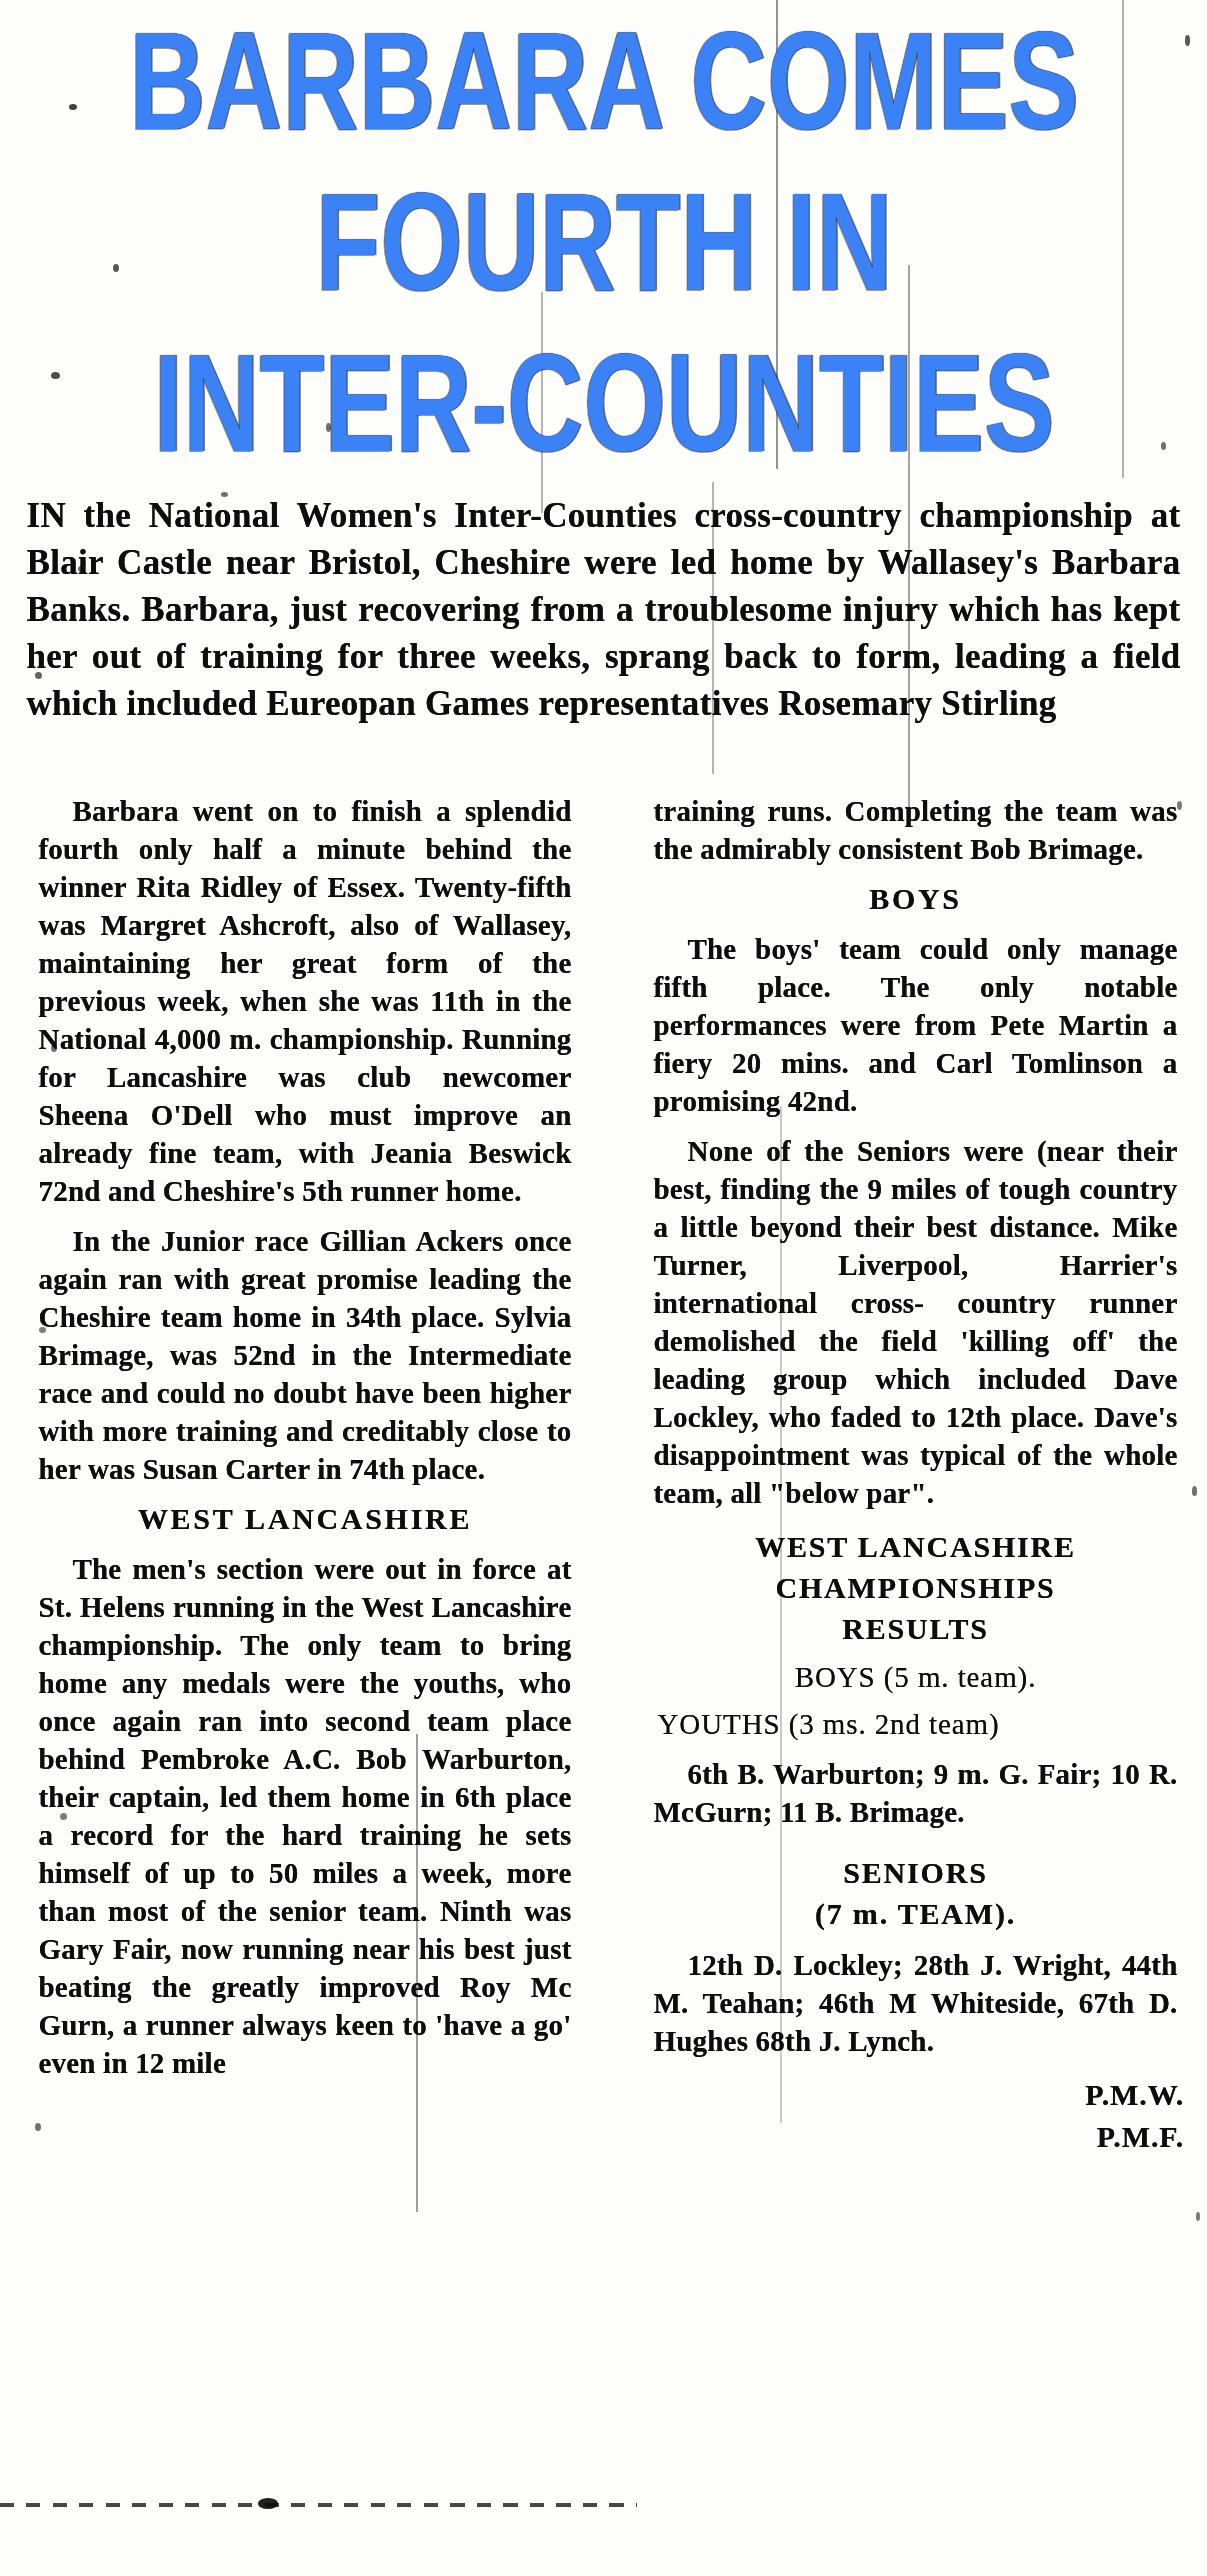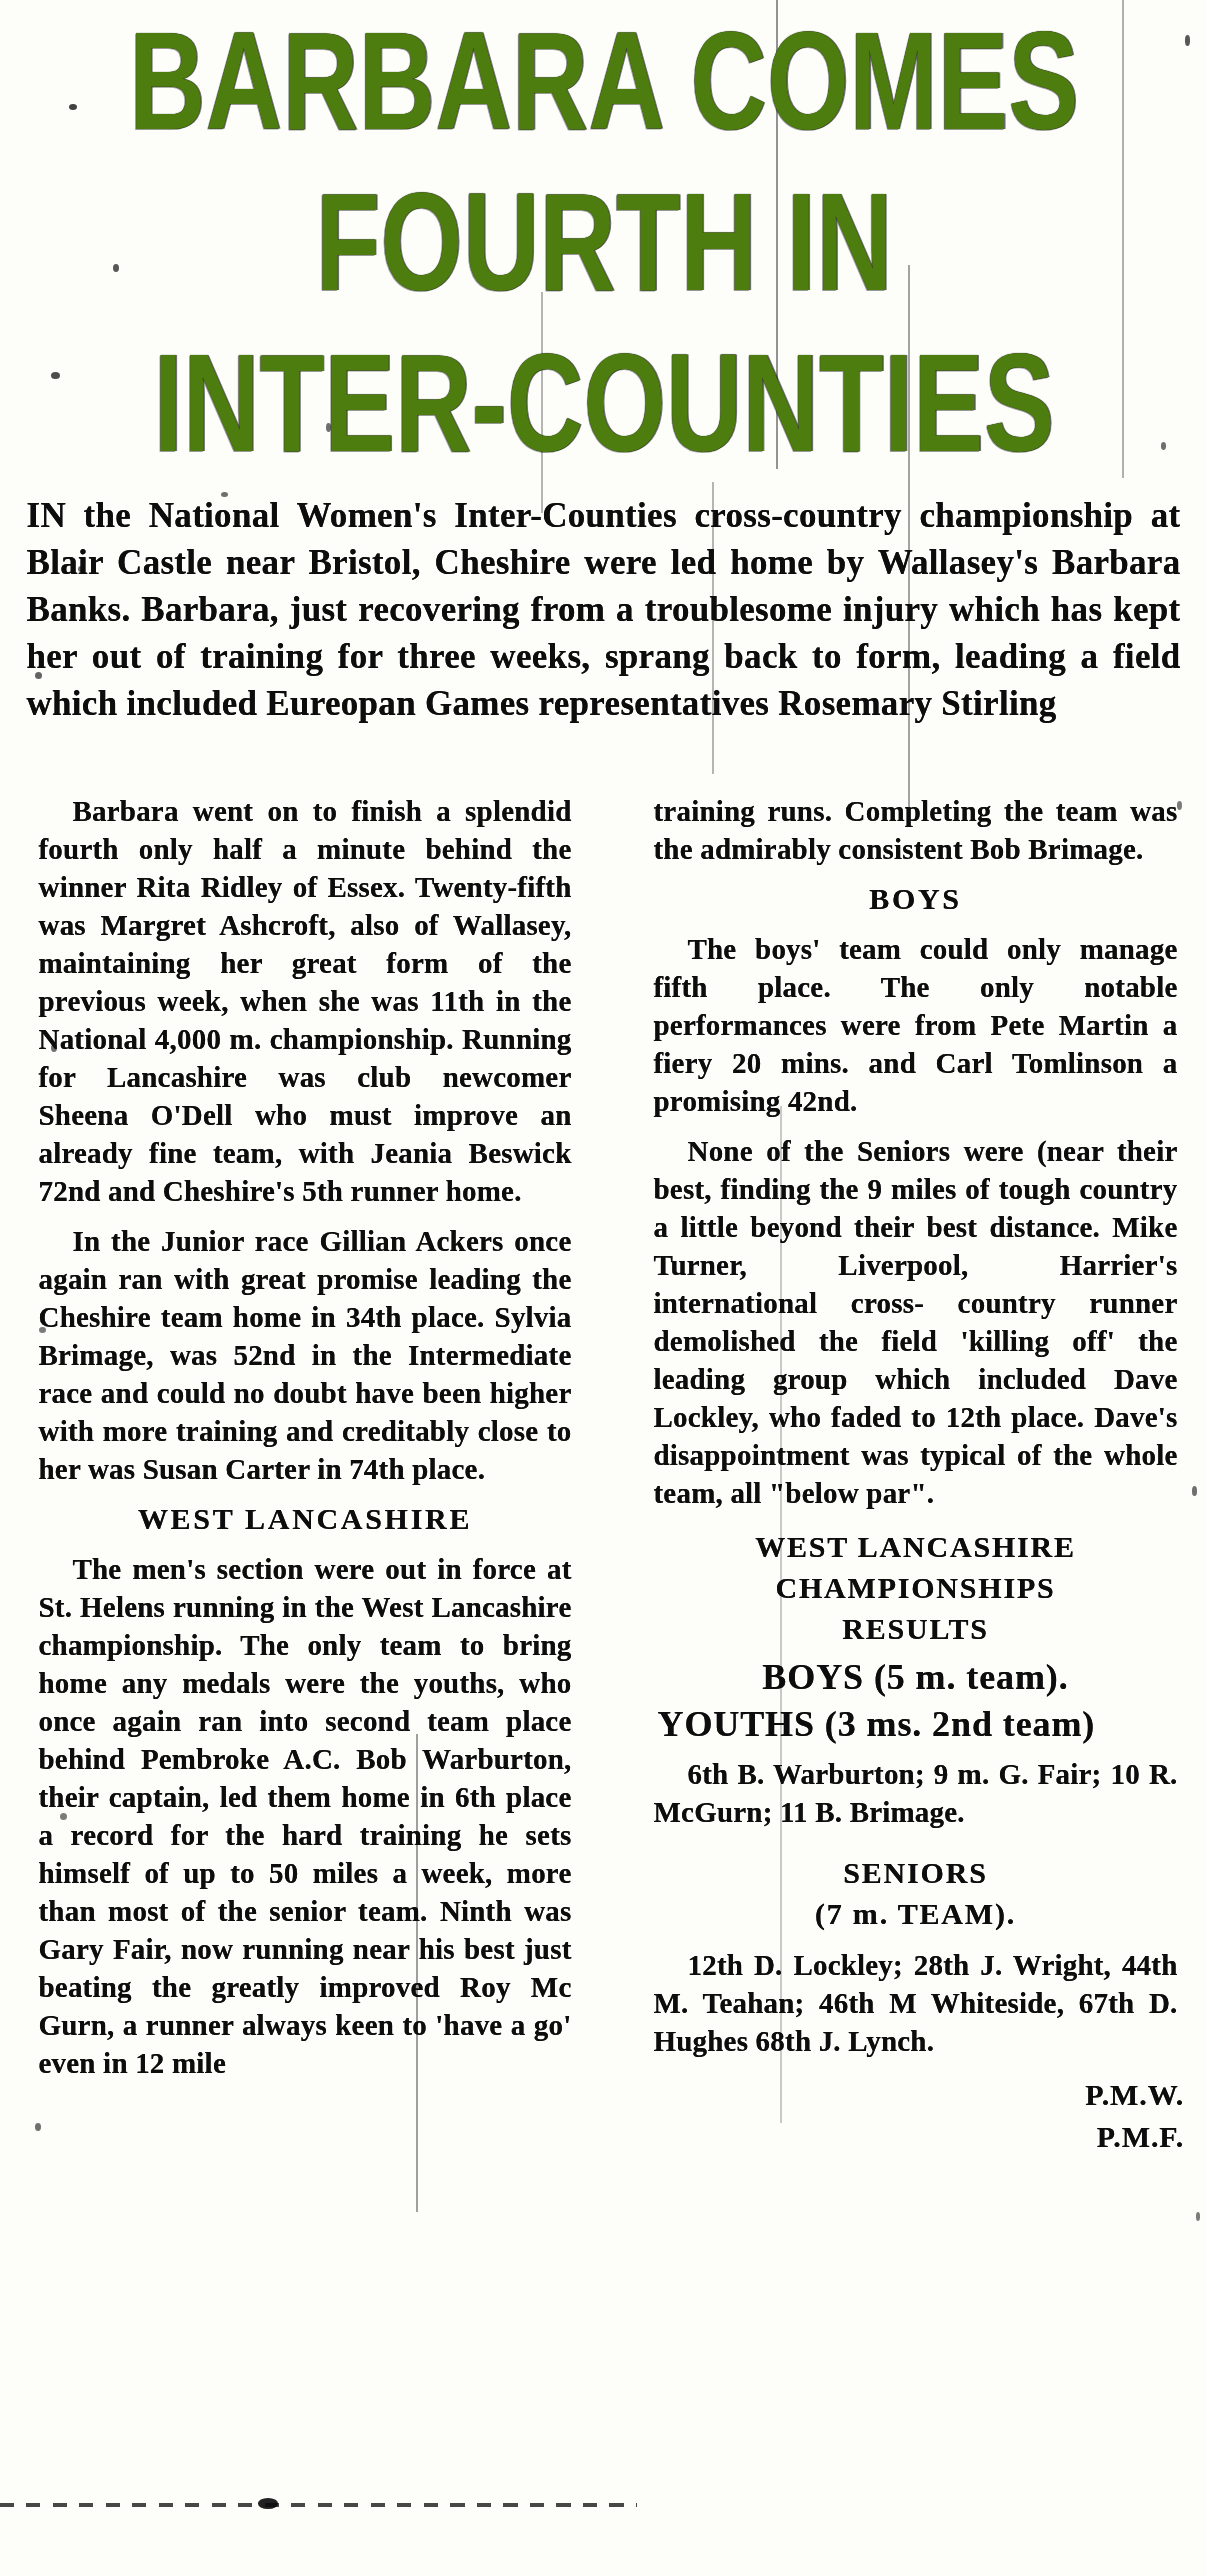--- a/index.html
+++ b/index.html
@@ -7,21 +7,21 @@
     position:relative;
     width:1208px;height:2576px;
     margin:0 auto;
     background:#fdfdfa;
     color:#0d0d0d;
     font-family:"Liberation Serif", serif;
     overflow:hidden;
   }
   
   .headline{position:absolute;top:0;left:0;width:100%;text-align:right;
-    font-family:"Liberation Sans", sans-serif;font-weight:bold;color:#4d7c0f;margin:0;}
+    font-family:"Liberation Sans", sans-serif;font-weight:bold;color:#3b82f6;margin:0;}
   .h-line{height:161px;display:flex;align-items:center;justify-content:center;}
   .h-line span{
     display:inline-block;font-size:106px;letter-spacing:0px;white-space:nowrap;
     transform:scaleY(1.32);
     text-shadow:1.3px 0 0 rgba(10,10,10,.55), -0.9px 0.9px 0 rgba(10,10,10,.35), 0 0 0.9px rgba(0,0,0,.9);
   }
   
   .lead{
     position:absolute;top:492px;left:26.5px;width:1154px;margin:0;
     font-size:35px;line-height:47px;font-weight:bold;text-align:justify;
@@ -32,21 +32,21 @@
   .columns{position:absolute;top:780px;left:26.5px;width:1163px;display:flex;gap:58px;}
   .col{width:557px;}
   .col-right{width:548px;}
   .para{margin:12px;font-size:29px;line-height:38px;font-weight:bold;text-align:justify;
     letter-spacing:0.2px;text-shadow:0 0 0.5px rgba(0,0,0,.8);}
   .para.indent{text-indent:34px;}
   .subhead{margin:7px 0 5.3px 0;font-size:30px;line-height:38px;text-align:center;
     font-weight:bold;letter-spacing:2.7px;text-shadow:0 0 0.6px rgba(0,0,0,.85);}
   .results-head{margin-top:14px;margin-bottom:8.8px;letter-spacing:1.8px;}
   .results-head div{line-height:41px;}
-  .line-head{margin:8.8px 0 1.8px 0;font-size:36px;line-height:38px;font-weight:bold;
+  .line-head{margin:8.8px 0 1.8px 0;font-size:29px;line-height:38px;font-weight:normal;
     text-shadow:0 0 0.5px rgba(0,0,0,.8);}
   .line-head.centered{text-align:center;letter-spacing:0.9px;}
   .line-head.lefted{text-indent:16px;letter-spacing:0.9px;}
   .seniors-block{margin-top:21px;margin-bottom:3.5px;text-align:center;font-weight:bold;}
   .seniors-block div{font-size:30px;line-height:41px;letter-spacing:1.8px;
     text-shadow:0 0 0.6px rgba(0,0,0,.85);}
   .sigs{margin-top:14px;text-align:right;padding-right:5.3px;font-weight:bold;}
   .sigs div{font-size:30px;line-height:42px;letter-spacing:0.9px;
     text-shadow:0 0 0.5px rgba(0,0,0,.8);}
   

